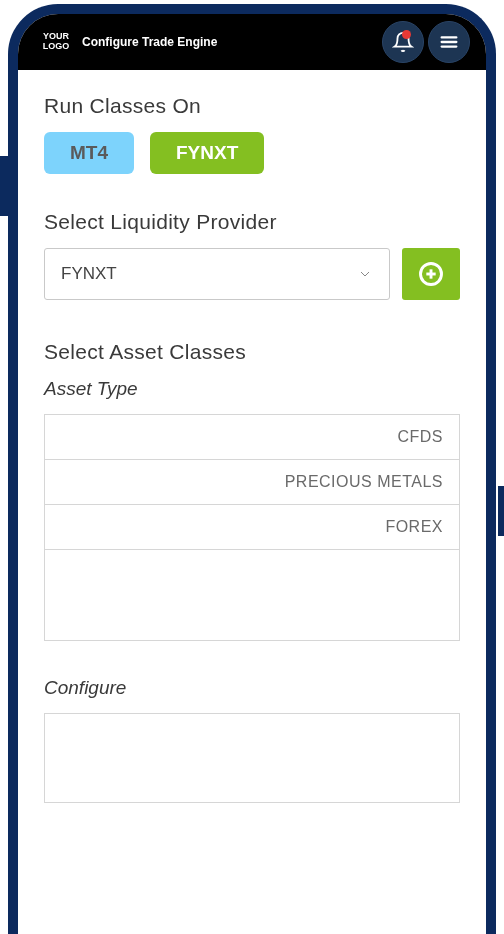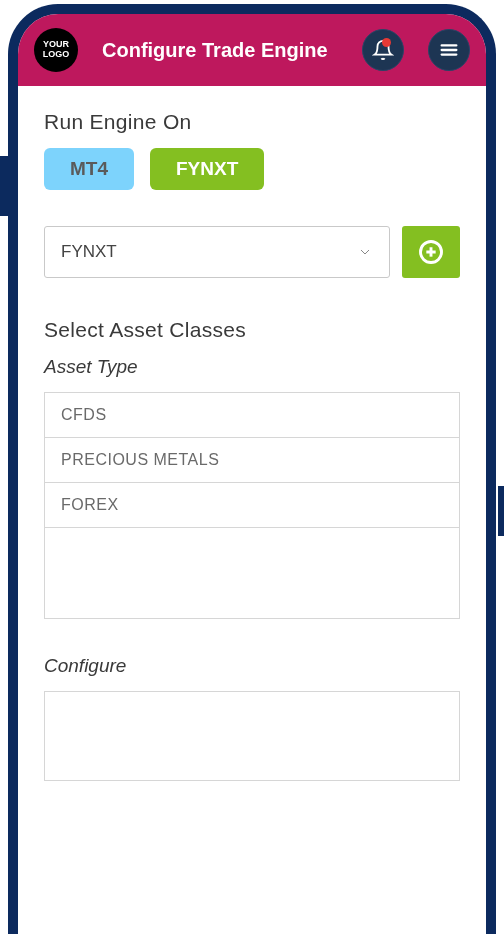--- a/index.html
+++ b/index.html
@@ -17,44 +17,44 @@
       left: 8px;
       right: 8px;
       bottom: 0;
       border: 10px solid #0c2a5e;
       border-bottom: none;
       border-radius: 50px 50px 0 0;
       overflow: hidden;
       background: #fff;
     }
     .header {
-      background: #be185d;
-      height: 72px;
+      background: #000000;
+      height: 56px;
       display: flex;
       align-items: center;
       padding: 0 16px;
-      gap: 24px;
+      gap: 4px;
     }
     .logo {
       width: 44px;
       height: 44px;
       background: #000;
       border-radius: 50%;
       display: flex;
       align-items: center;
       justify-content: center;
       color: #fff;
       font-size: 9px;
       font-weight: bold;
       text-align: center;
       line-height: 1.1;
     }
     .header-title {
       color: #fff;
-      font-size: 20px;
+      font-size: 12px;
       font-weight: 600;
       flex: 1;
     }
     .header-icon-btn {
       width: 42px;
       height: 42px;
       border-radius: 50%;
       background: #1d3553;
       border: 1px solid #2a4466;
       display: flex;
@@ -148,20 +148,21 @@
       border: 1.5px solid #d6d6d6;
       margin-bottom: 36px;
     }
     .asset-item {
       padding: 13px 16px;
       border-bottom: 1.5px solid #d6d6d6;
       font-size: 16px;
       color: #6a6a6a;
       letter-spacing: 0.5px;
       cursor: pointer;
+      text-align: right;
     }
     .asset-blank {
       height: 90px;
     }
     .instrument-box {
       border: 1.5px solid #d6d6d6;
       height: 90px;
     }
     .small-blue-tab {
       position: absolute;
@@ -200,26 +201,27 @@
     <div class="header-icon-btn hamburger">
       <svg viewBox="0 0 24 24" fill="none" stroke="#fff" stroke-width="2.5" stroke-linecap="round">
         <line x1="4" y1="7" x2="20" y2="7"></line>
         <line x1="4" y1="12" x2="20" y2="12"></line>
         <line x1="4" y1="17" x2="20" y2="17"></line>
       </svg>
     </div>
   </div>
 
   <div class="content">
-    <div class="section-label">Run Engine On</div>
+    <div class="section-label">Run Classes On</div>
     <div class="toggle-row">
       <button class="toggle-btn inactive">MT4</button>
       <button class="toggle-btn active">FYNXT</button>
     </div>
 
+    <div class="section-label">Select Liquidity Provider</div>
     <div class="lp-row">
       <div class="select-box">
         <span>FYNXT</span>
         <svg class="chevron" viewBox="0 0 24 24" fill="none" stroke="#888" stroke-width="1.5">
           <polyline points="6 9 12 15 18 9"></polyline>
         </svg>
       </div>
       <button class="add-btn">
         <svg viewBox="0 0 24 24" fill="none" stroke="#fff" stroke-width="2.5">
           <circle cx="12" cy="12" r="9"></circle>

